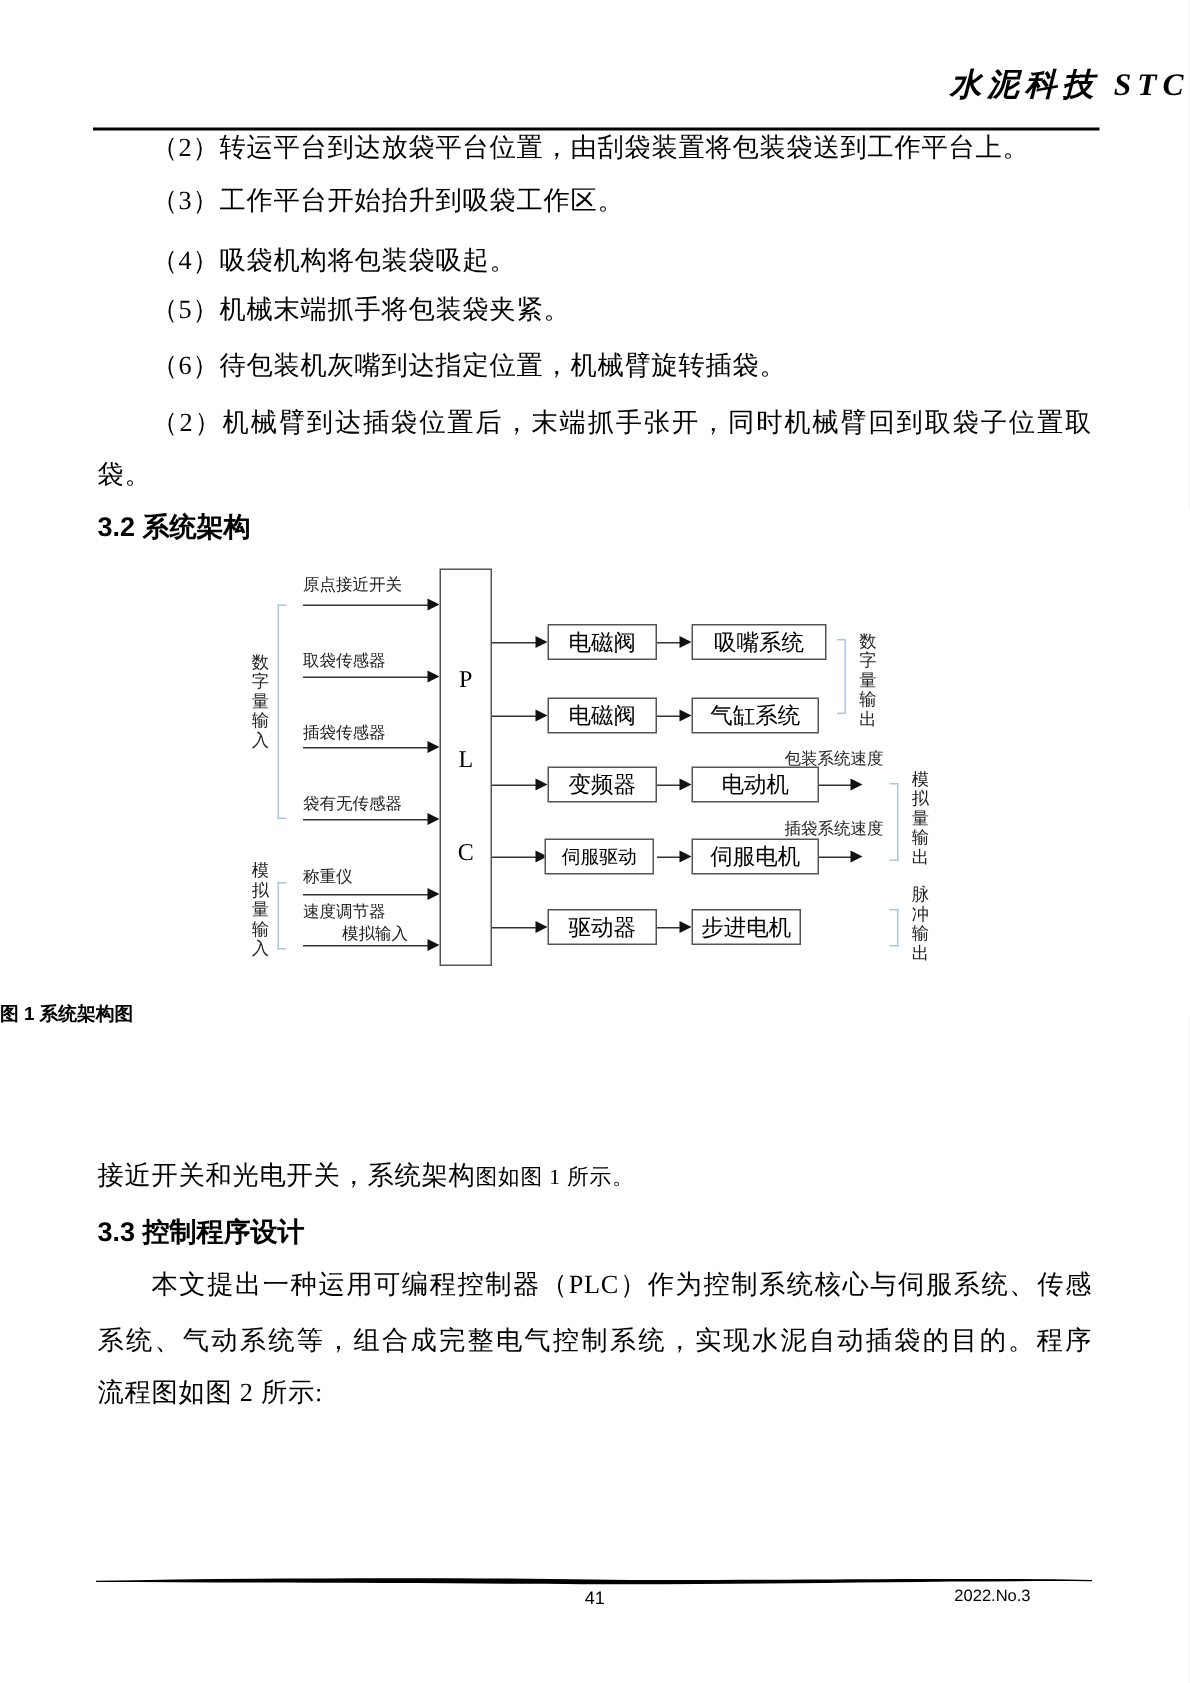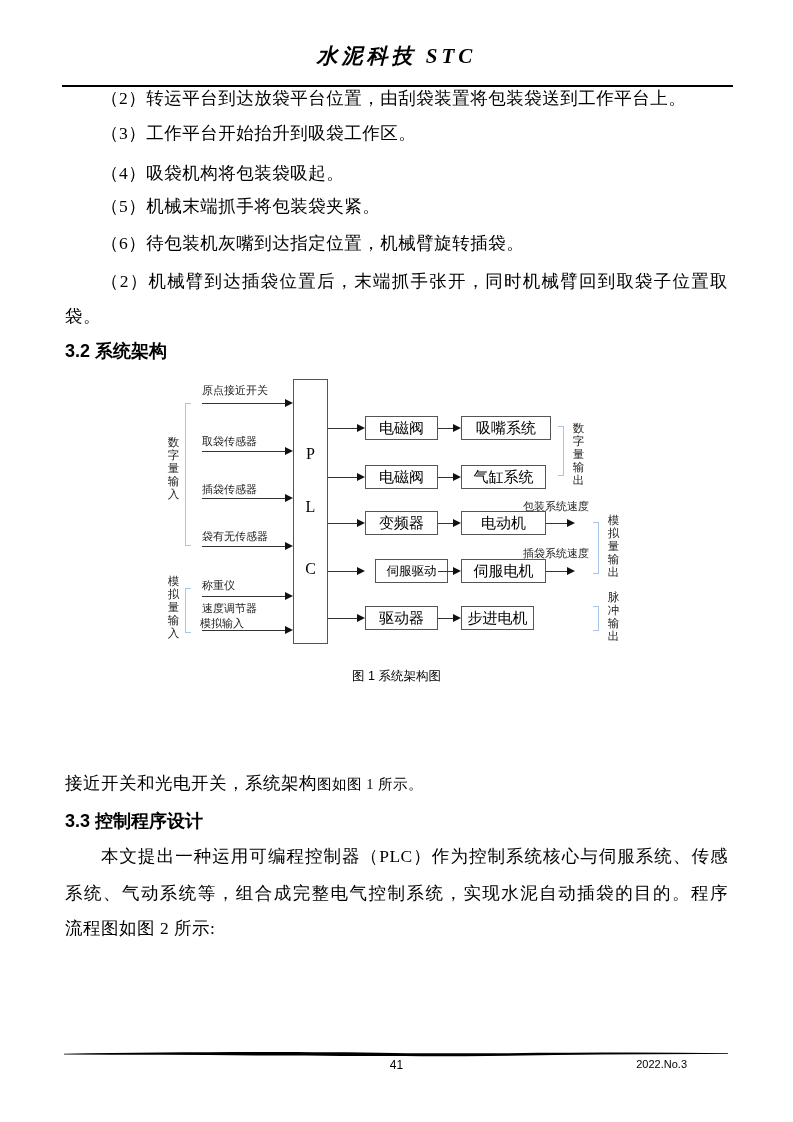--- a/index.html
+++ b/index.html
@@ -6,21 +6,21 @@
   html,body { background:#e8e8e8; }
   .page {
     position:relative; width:793px; height:1122px; margin:0 auto;
     background:#ffffff; overflow:hidden;
     font-family:"Liberation Serif","DejaVu Serif",serif; color:#000;
   }
   .abs { position:absolute; }
 
   
   .journal-title {
-    top:42px; left:0; width:100%; text-align:center;
+    top:42px; left:0; width:100%; text-align:right;
     font-size:21px; letter-spacing:4px; font-style:italic; font-weight:bold;
   }
   .header-rule { top:85px; left:62px; width:671px; height:2px; background:#000; }
 
   
   .bodyline {
     left:65px; width:663px; font-size:17.5px; line-height:26px;
     letter-spacing:0.5px; white-space:nowrap;
   }
   .indent { text-indent:36px; }
@@ -55,22 +55,22 @@
     font-family:"Liberation Sans","DejaVu Sans",sans-serif; color:#222;
   }
   .lbracket { position:absolute; width:6px;
     border-left:1.5px solid var(--br); border-top:1.5px solid var(--br); border-bottom:1.5px solid var(--br); }
   .rbracket { position:absolute; width:6px;
     border-right:1.5px solid var(--br); border-top:1.5px solid var(--br); border-bottom:1.5px solid var(--br); }
   .plc-box { position:absolute; left:133px; top:3px; width:35px; height:265px; border:1px solid #555; background:#fff; }
   .plc-letter { position:absolute; left:0; width:100%; text-align:center; font-size:16px; }
 
   .figure-caption {
-    top:668px; left:0; width:100%; text-align:center;
-    font-size:12.5px; font-weight:400;
+    top:668px; left:0; width:100%; text-align:left;
+    font-size:12.5px; font-weight:700;
     font-family:"Liberation Sans","DejaVu Sans",sans-serif;
   }
 
   
   .footer-rule-svg { top:1050px; left:64px; }
   .page-number { top:1058px; left:0; width:100%; text-align:center; font-size:12px;
     font-family:"Liberation Sans","DejaVu Sans",sans-serif; }
   .issue-number { top:1058px; right:106px; font-size:11px;
     font-family:"Liberation Sans","DejaVu Sans",sans-serif; }
 </style>
@@ -113,21 +113,21 @@
 
     <div class="lbl" style="left:42px;top:154px">袋有无传感器</div>
     <div class="hline" style="left:42px;top:170px;width:84px"></div>
     <div class="tri-r" style="left:125px;top:166px"></div>
 
     <div class="lbl" style="left:42px;top:203px">称重仪</div>
     <div class="hline" style="left:42px;top:220px;width:84px"></div>
     <div class="tri-r" style="left:125px;top:216px"></div>
 
     <div class="lbl" style="left:42px;top:226px">速度调节器</div>
-    <div class="lbl" style="left:40px;top:241px">模拟输入</div>
+    <div class="lbl" style="left:68px;top:241px">模拟输入</div>
     <div class="hline" style="left:42px;top:254px;width:84px"></div>
     <div class="tri-r" style="left:125px;top:250px"></div>
 
     <div class="plc-box">
       <span class="plc-letter" style="top:65px">P</span>
       <span class="plc-letter" style="top:118px">L</span>
       <span class="plc-letter" style="top:180px">C</span>
     </div>
 
     <div class="hline" style="left:168px;top:52px;width:30px"></div>
@@ -149,21 +149,21 @@
     <div class="box" style="left:205px;top:135px;width:73px">变频器</div>
     <div class="hline" style="left:278px;top:147px;width:16px"></div>
     <div class="tri-r" style="left:293px;top:143px"></div>
     <div class="box" style="left:301px;top:135px;width:85px">电动机</div>
     <div class="lbl" style="left:360px;top:124px;width:72px;text-align:center">包装系统速度</div>
     <div class="hline" style="left:386px;top:147px;width:22px"></div>
     <div class="tri-r" style="left:407px;top:143px"></div>
 
     <div class="hline" style="left:168px;top:195px;width:30px"></div>
     <div class="tri-r" style="left:197px;top:191px"></div>
-    <div class="box sm" style="left:215px;top:183px;width:73px">伺服驱动</div>
+    <div class="box sm" style="left:203px;top:183px;width:73px">伺服驱动</div>
     <div class="hline" style="left:278px;top:195px;width:16px"></div>
     <div class="tri-r" style="left:293px;top:191px"></div>
     <div class="box" style="left:301px;top:183px;width:85px">伺服电机</div>
     <div class="lbl" style="left:360px;top:171px;width:72px;text-align:center">插袋系统速度</div>
     <div class="hline" style="left:386px;top:195px;width:22px"></div>
     <div class="tri-r" style="left:407px;top:191px"></div>
 
     <div class="hline" style="left:168px;top:242px;width:30px"></div>
     <div class="tri-r" style="left:197px;top:238px"></div>
     <div class="box" style="left:205px;top:230px;width:73px">驱动器</div>

